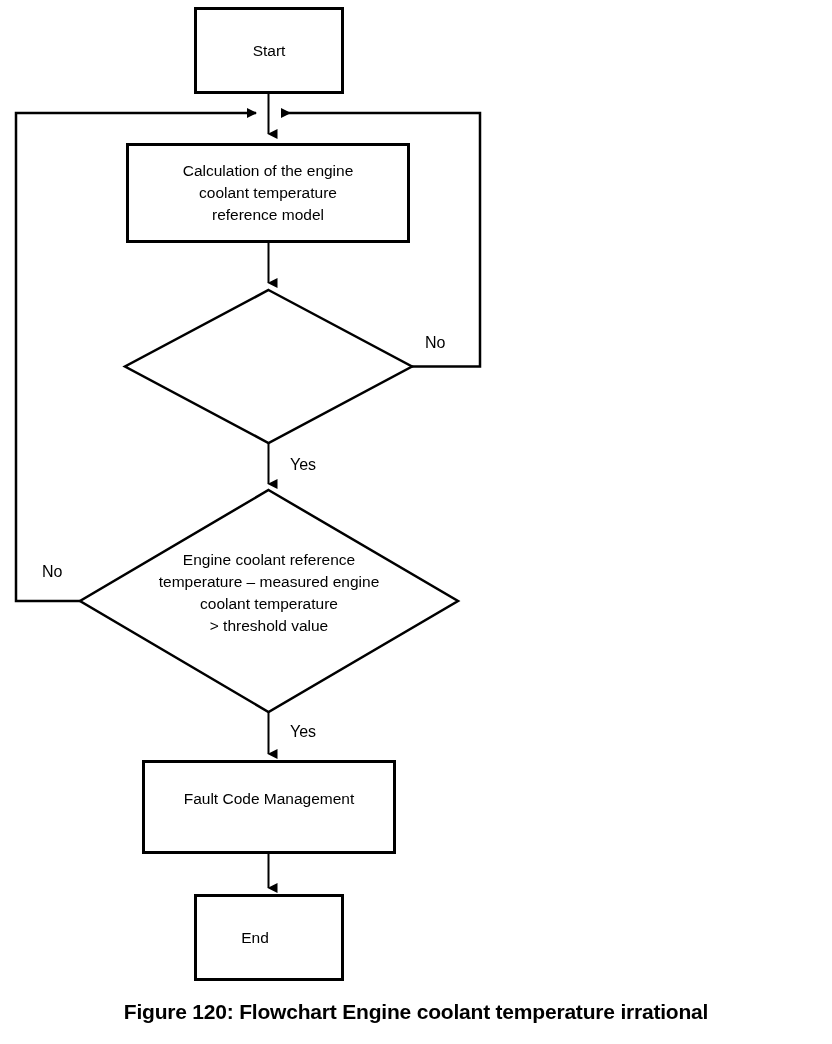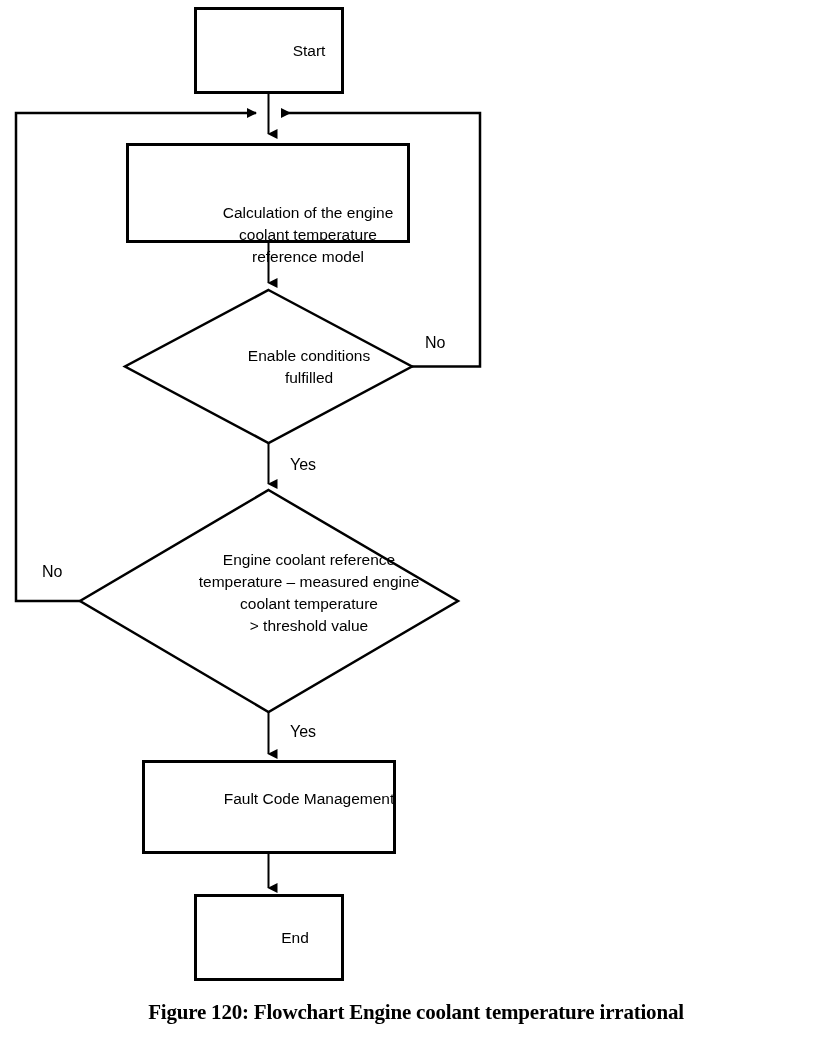--- a/index.html
+++ b/index.html
@@ -30,40 +30,39 @@
     text-align: center;
     font-size: 15.5px;
     line-height: 22px;
     color: #000000;
     font-family: "Liberation Sans", sans-serif;
     white-space: pre-line;
     display: flex;
     align-items: center;
     justify-content: center;
     pointer-events: none;
-    padding-left: 40px;
   }
   .edge-label {
     position: absolute;
     font-size: 16px;
     line-height: 18px;
     color: #000000;
     font-family: "Liberation Sans", sans-serif;
     white-space: nowrap;
   }
   #figure-caption {
     position: absolute;
     left: 0;
     top: 1000px;
     width: 832px;
     text-align: center;
     font-size: 21px;
     font-weight: bold;
     letter-spacing: -0.2px;
-    font-family: Liberation Serif, serif;
+    font-family: Liberation Sans, sans-serif;
     color: #000000;
   }
 </style>
 </head>
 <body>
 
 <div id="page">
 
   <svg id="flow-svg" viewBox="0 0 832 1044">
     <defs>
@@ -100,26 +99,24 @@
 
     <line x1="268.5" y1="443" x2="268.5" y2="484" stroke="#000000" stroke-width="2" marker-end="url(#arrow-down)"></line>
 
     <line x1="268.5" y1="712" x2="268.5" y2="754" stroke="#000000" stroke-width="2" marker-end="url(#arrow-down)"></line>
 
     <line x1="268.5" y1="853" x2="268.5" y2="888" stroke="#000000" stroke-width="2" marker-end="url(#arrow-down)"></line>
   </svg>
 
   <div class="node-text" style="left:195px; top:8px; width:148px; height:85px;">Start</div>
 
-  <div class="node-text" style="left:127px; top:144px; width:282px; height:98px;margin-top:42px;">Calculation of the engine
+  <div class="node-text" style="left:127px; top:144px; width:282px; height:98px;">Calculation of the engine
 coolant temperature
 reference model</div>
 
-  <div class="node-text" style="left:129px; top:290px; width:280px; height:153px;">Enable conditions
-fulfilled</div>
 
   <div class="node-text" style="left:84px; top:482px; width:370px; height:222px;">Engine coolant reference
 temperature – measured engine
 coolant temperature
 &gt; threshold value</div>
 
   <div class="node-text" style="left:143px; top:761px; width:252px; height:76px;">Fault Code Management</div>
 
   <div class="node-text" style="left:195px; top:895px; width:120px; height:85px;">End</div>
 

